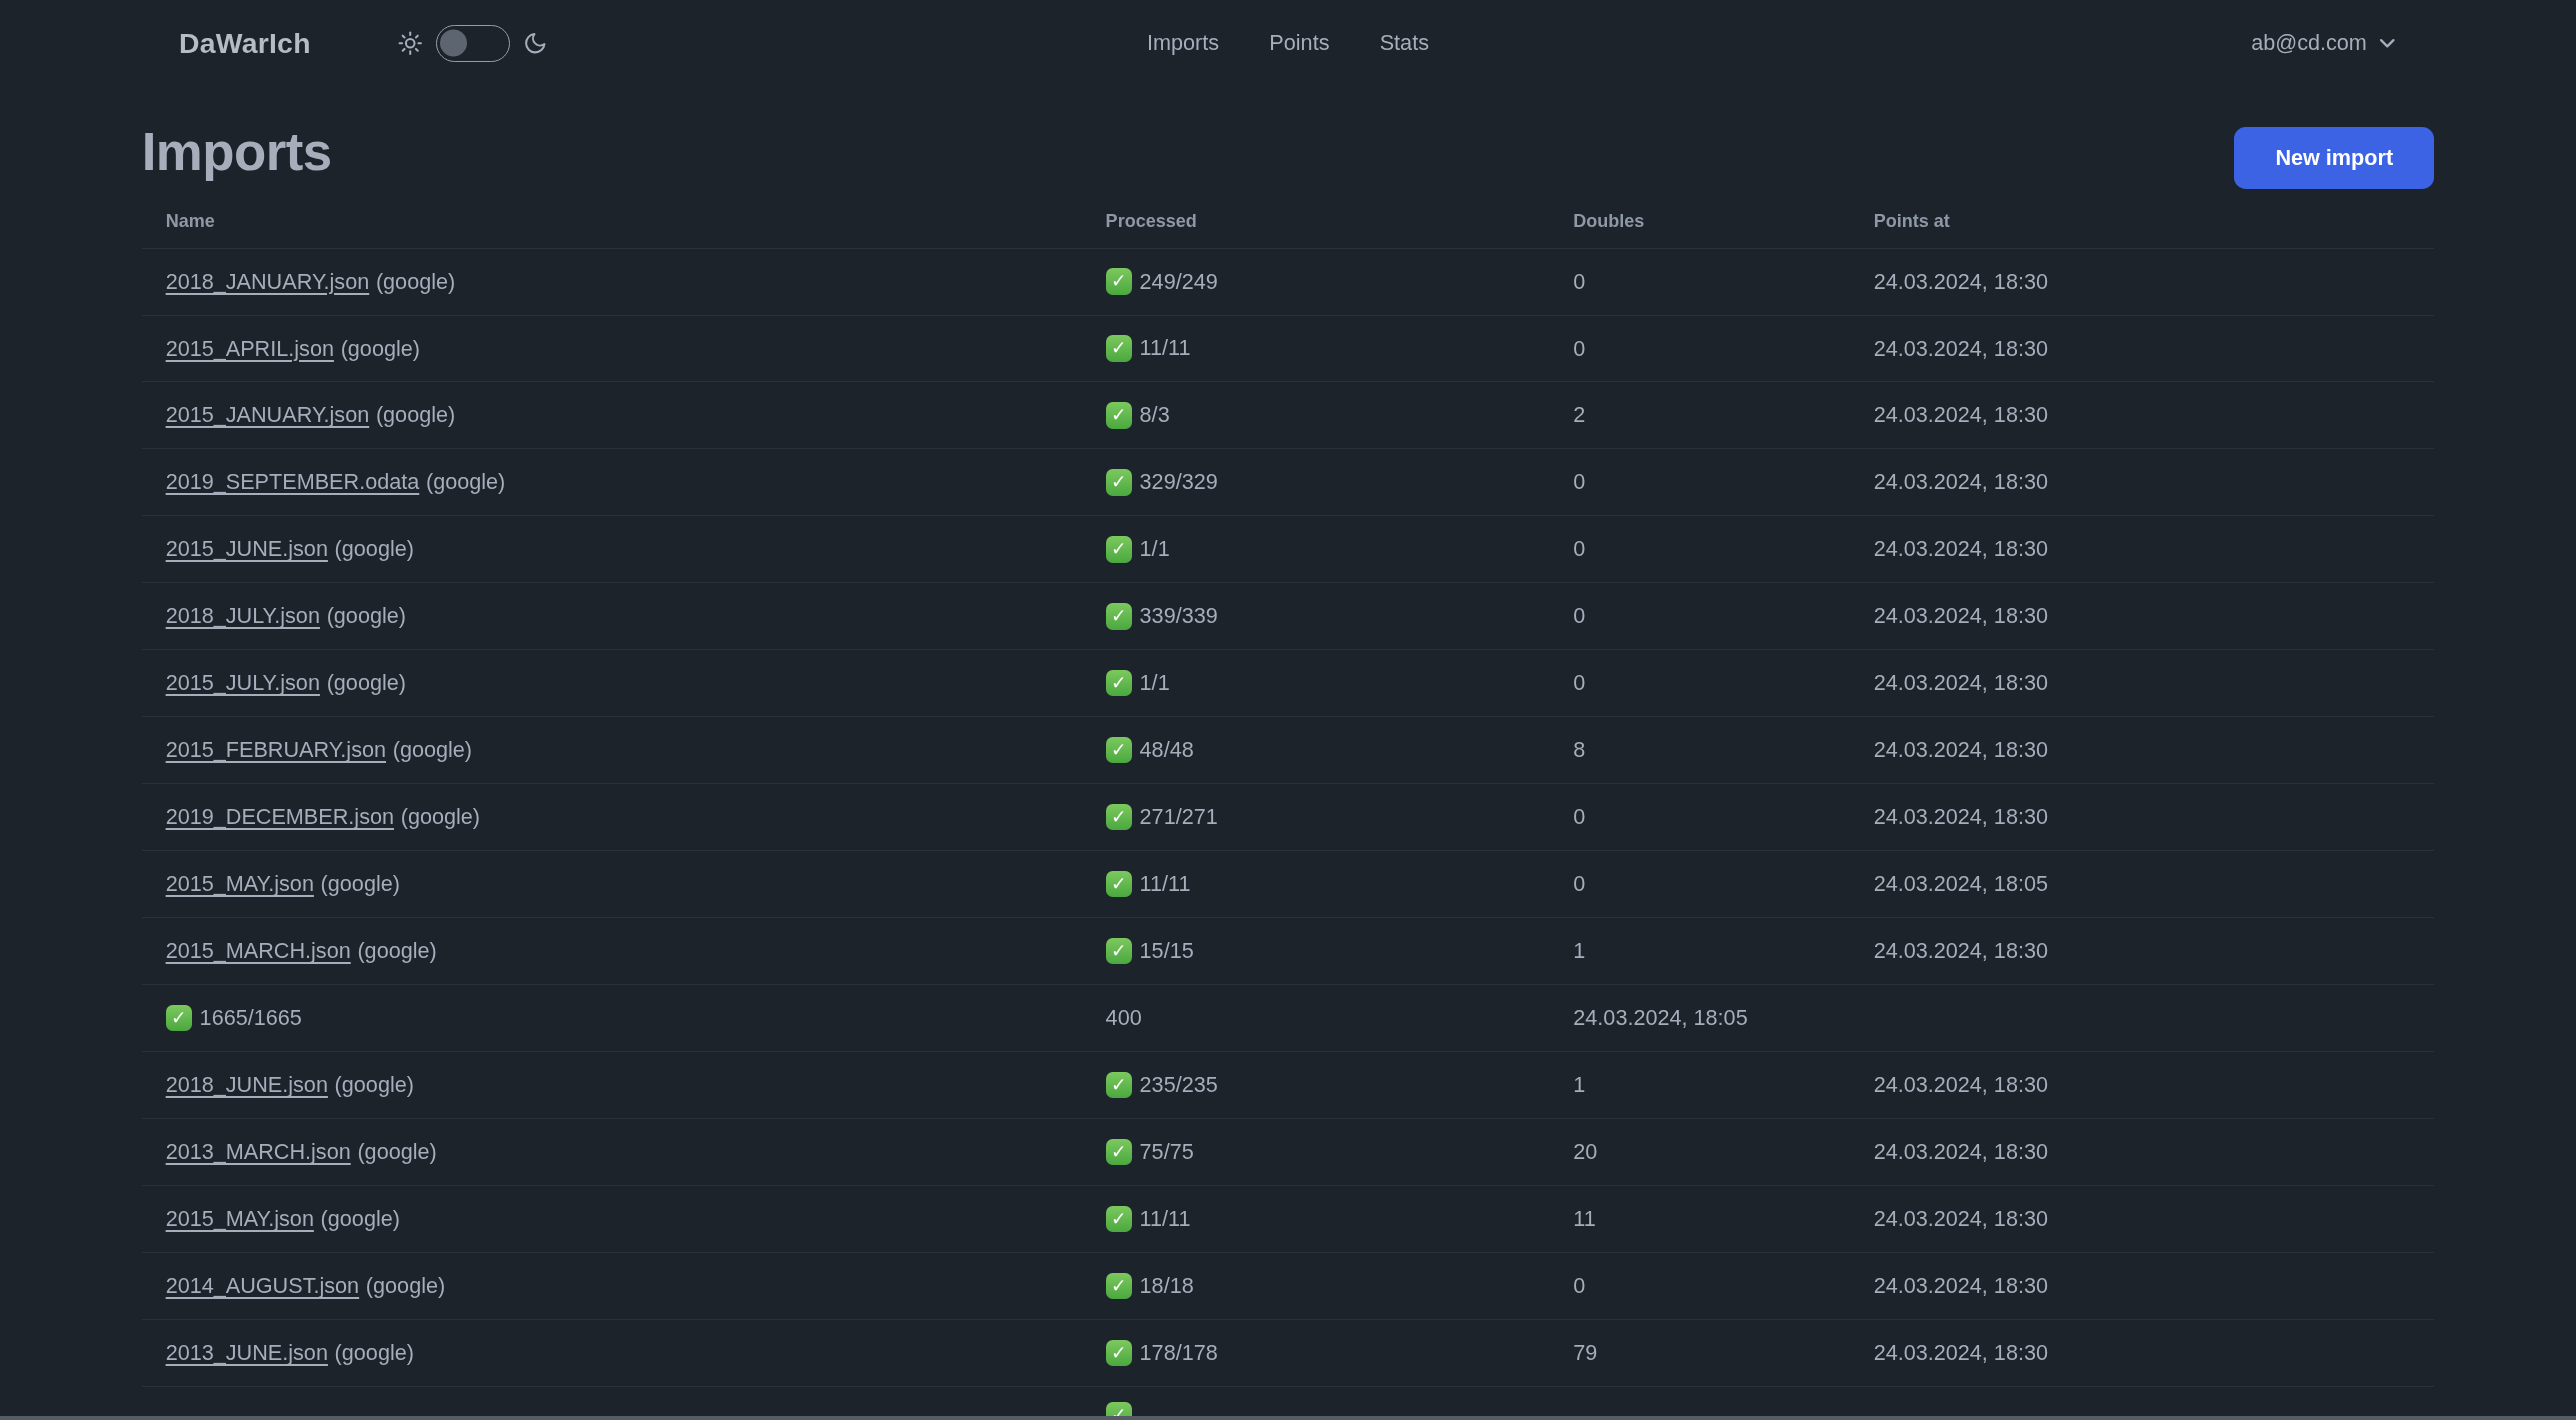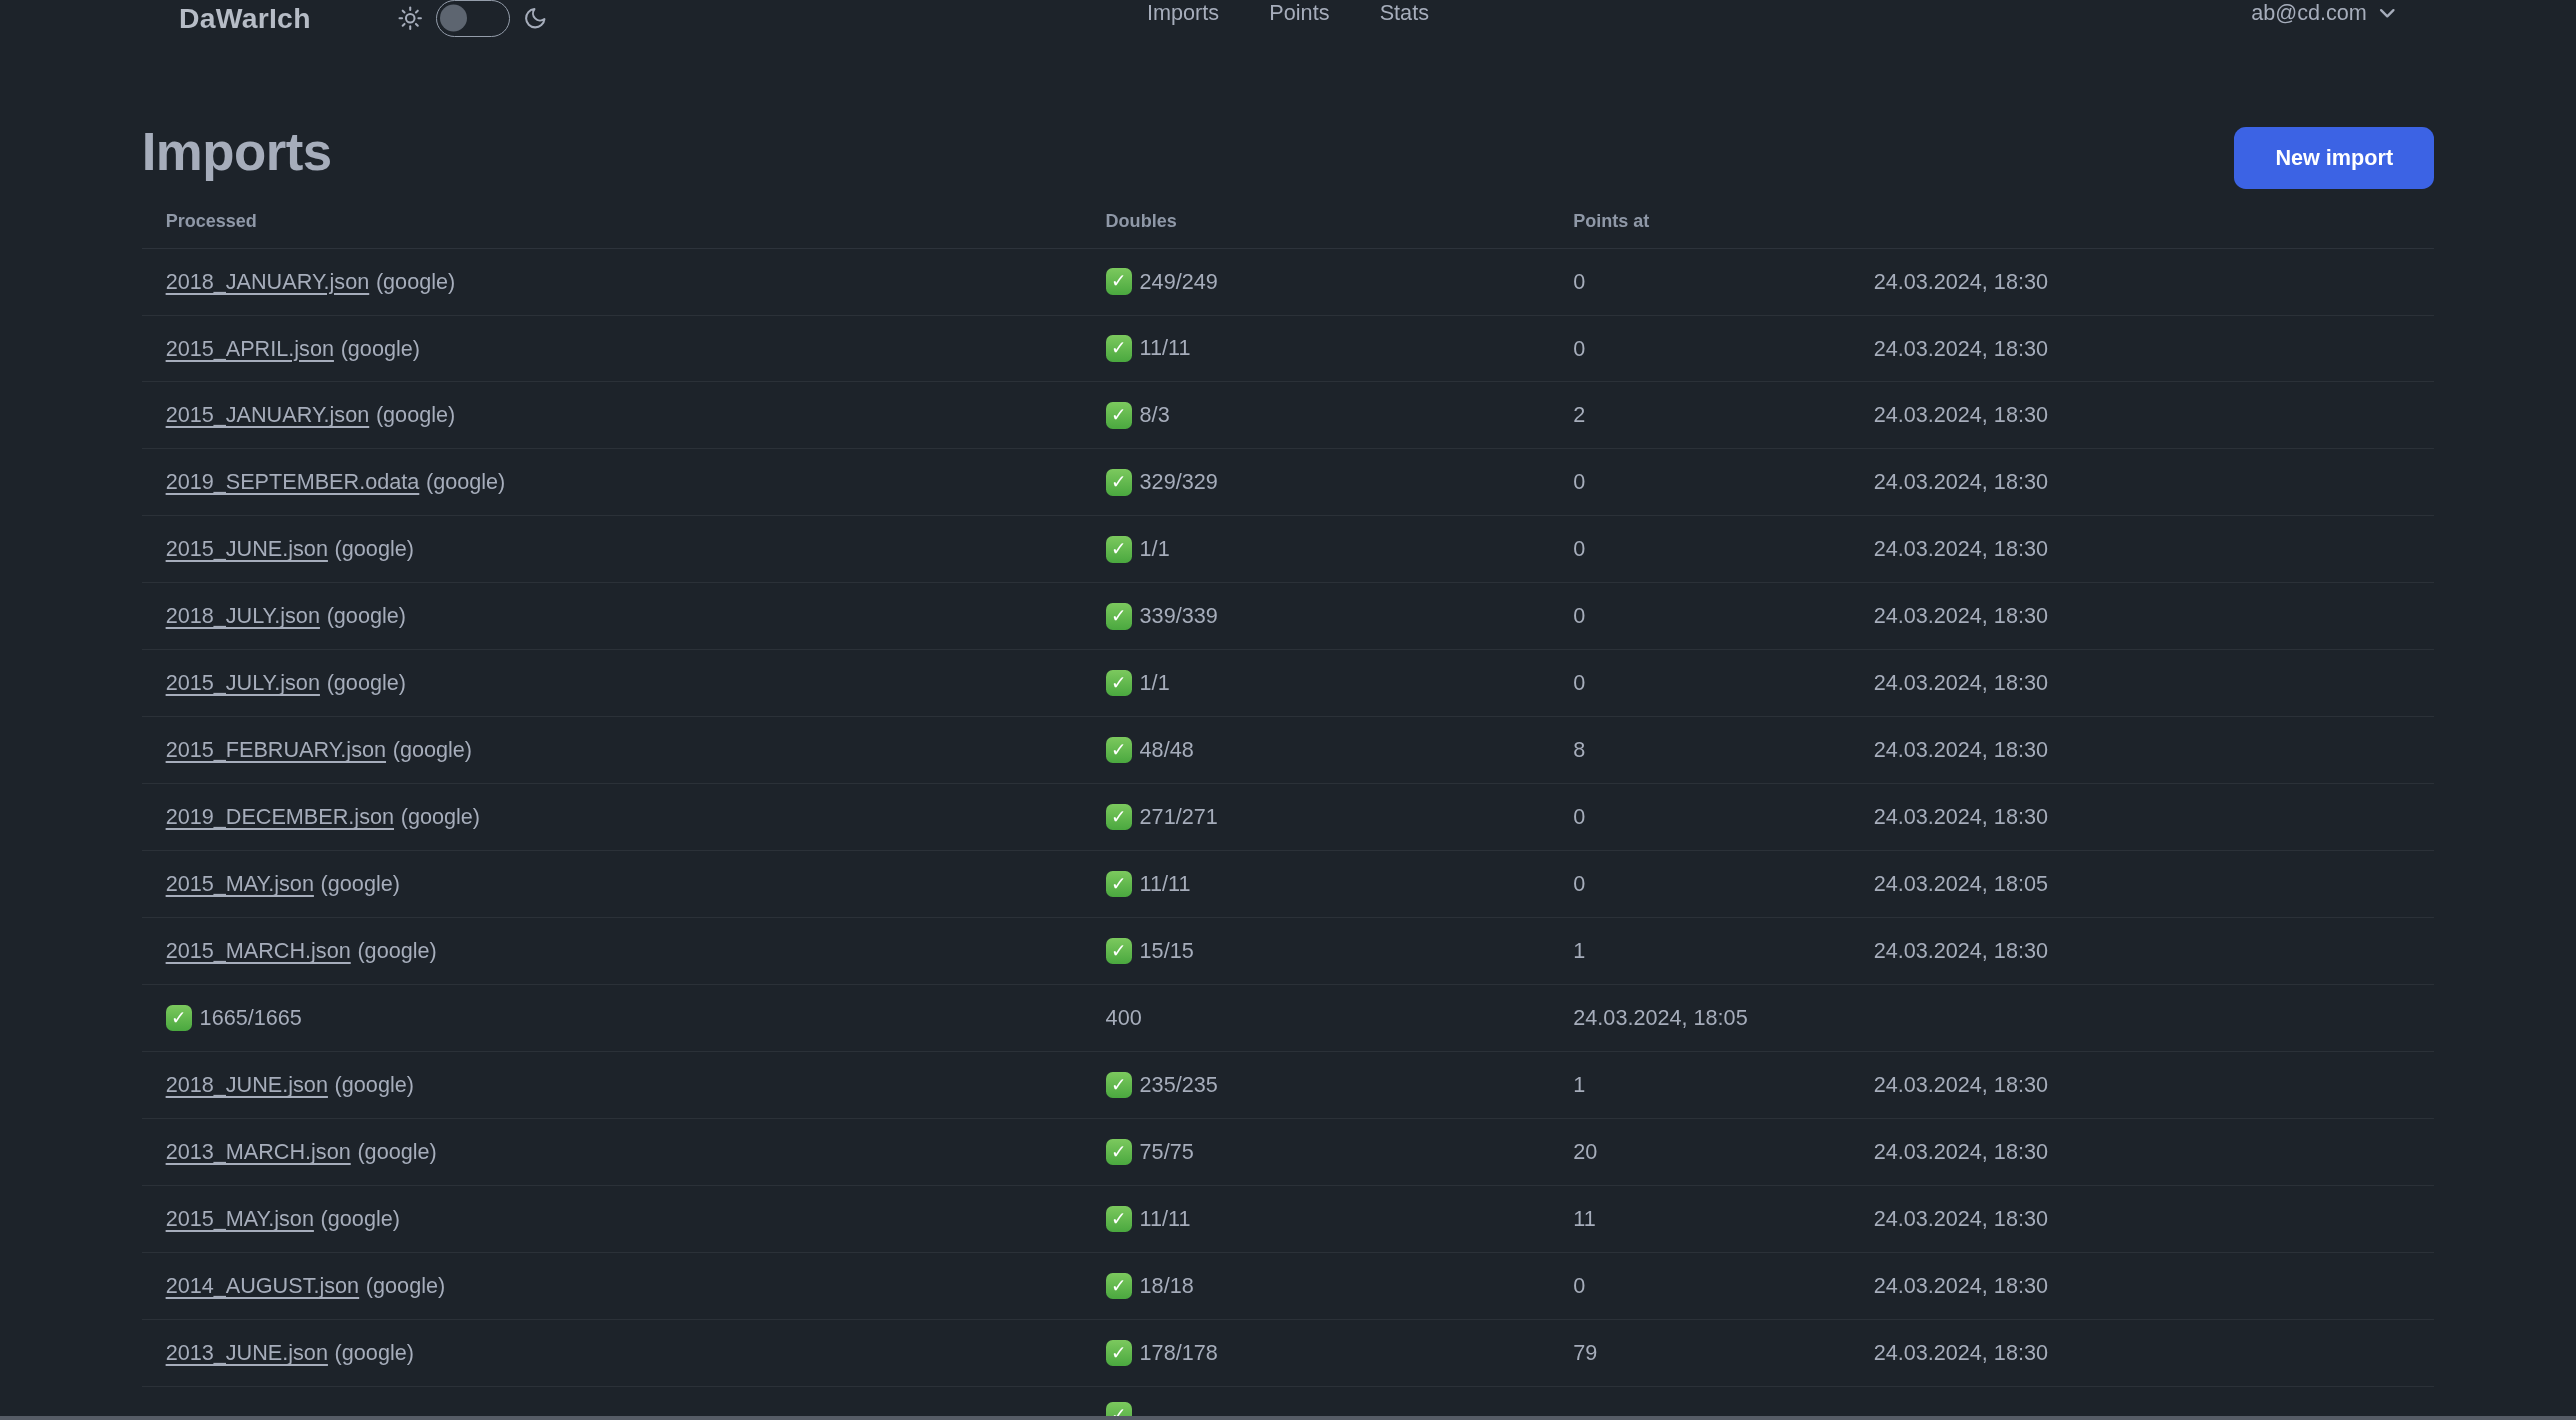--- a/index.html
+++ b/index.html
@@ -11,21 +11,21 @@
     height: 55.15vw;
     overflow: hidden;
     position: relative;
   }
   a { color: inherit; text-decoration: none; cursor: pointer; }
 
   
   .navbar {
     height: 3.36vw;
     display: flex;
-    align-items: flex-start;
+    align-items: center;
     padding: 0 6.95vw;
     position: relative;
   }
   .nav-left { display: flex; align-items: center; }
   .logo {
     font-size: 1.1vw;
     font-weight: 700;
     color: #b6bcc6;
     letter-spacing: 0.01vw;
     white-space: nowrap;
@@ -219,20 +219,21 @@
 </header>
 
 <main>
   <div class="page-header">
     <h1 class="page-title">Imports</h1>
     <button class="btn-primary">New import</button>
   </div>
 
   <div class="imports-table">
     <div class="thead">
+      <div class="th">Name</div>
       <div class="th">Processed</div>
       <div class="th">Doubles</div>
       <div class="th">Points at</div>
     </div>
     <div id="rows-container">
   <div class="trow">
     <div class="cell">
       <a class="file-link">2018_JANUARY.json</a>
       <span class="source">(google)</span>
     </div>

